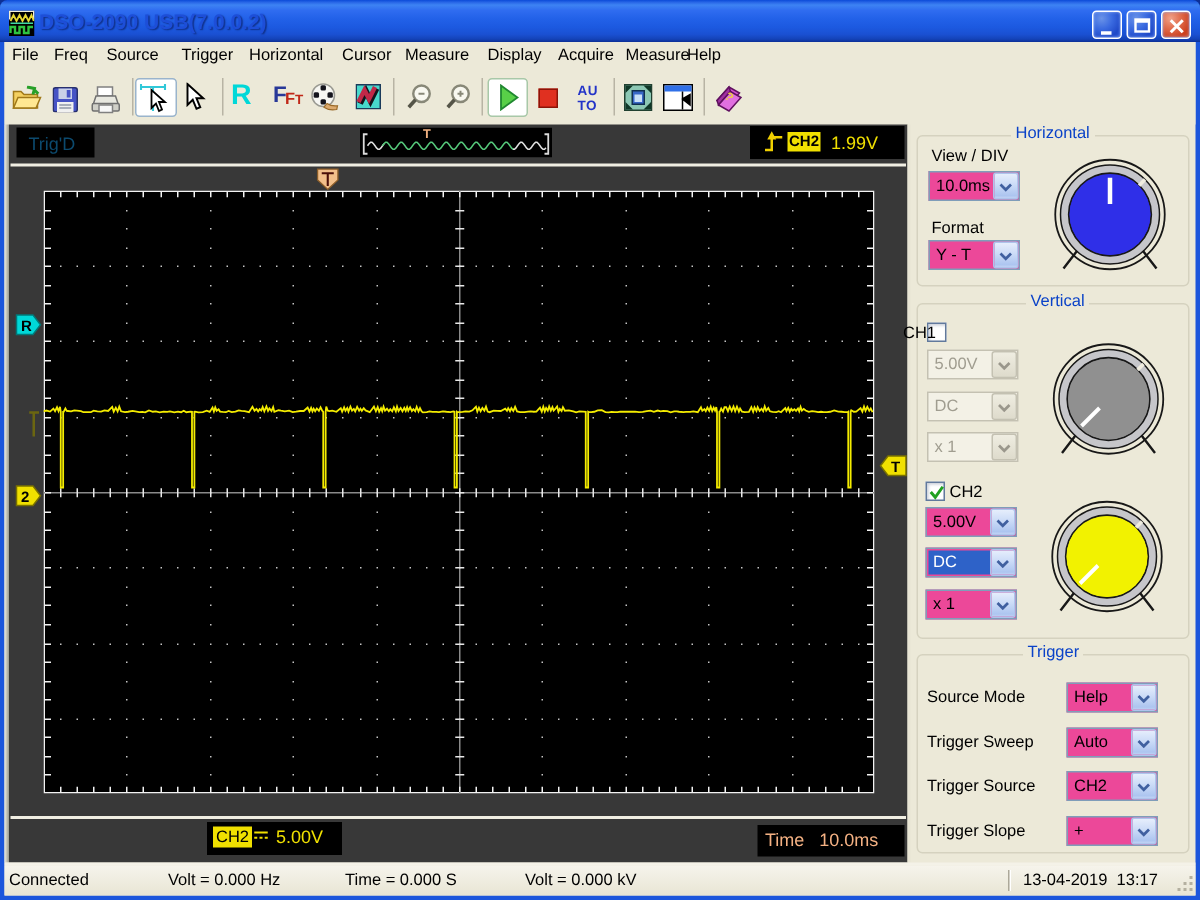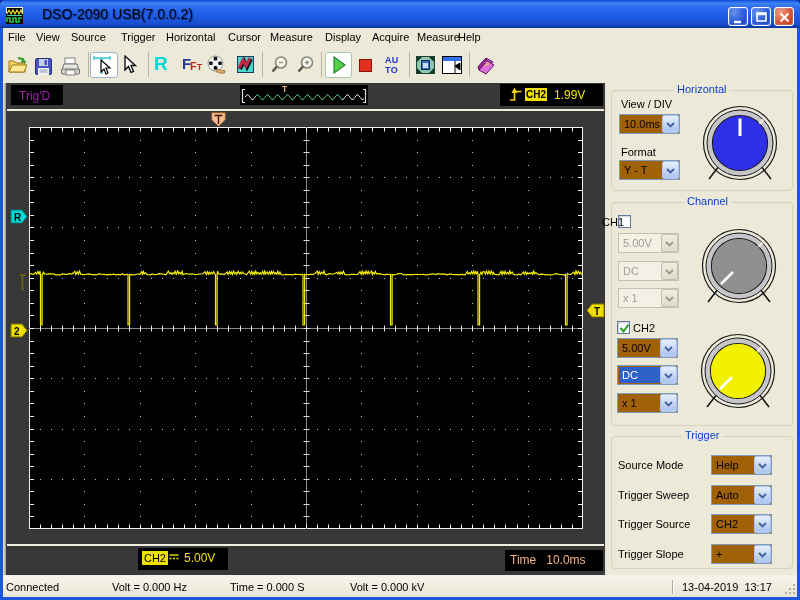--- a/index.html
+++ b/index.html
@@ -1,36 +1,36 @@
 <!DOCTYPE html>
 <html><head><meta charset="utf-8"><style>
 *{margin:0;padding:0;box-sizing:border-box}
 html,body{width:800px;height:600px;overflow:hidden}
 body{font-family:"Liberation Sans",sans-serif;position:relative;background:#ece9d8}
 .a{position:absolute}
 .titlebar{left:0;top:0;width:800px;height:28px;background:linear-gradient(180deg,#0b4ad8 0%,#2a69e8 6%,#3d83f3 12%,#2f6cf0 25%,#2261e8 45%,#1c59e0 65%,#1a50d2 82%,#1443b8 93%,#0c2f96 100%);border-radius:5px 5px 0 0}
-.ttl{left:42px;top:6px;color:#000000;font-size:14px;font-weight:normal;text-shadow:1px 1px 1px #10308a}
+.ttl{left:26px;top:6px;color:#1d4ed8;font-size:14px;font-weight:bold;text-shadow:1px 1px 1px #10308a}
 .tbtn{top:7px;width:20px;height:19px;border:1px solid #fff;border-radius:3px;background:radial-gradient(circle at 30% 25%,#6a93e8,#3a6ae0 40%,#1f49c8 75%,#2a55d4);box-shadow:inset 0 0 2px #9ab8f8}
 .tbtn.close{background:radial-gradient(circle at 30% 25%,#f0a088,#e06a4a 40%,#cc3f1d 75%,#d4502a)}
 .glyph{position:absolute;left:0;top:0;width:100%;height:100%}
 .menubar{left:3px;top:28px;width:794px;height:19px;background:#ece9d8}
 .mi{top:31px;font-size:11px;color:#000}
 .toolbar{left:3px;top:47px;width:794px;height:36px;background:#ece9d8}
 .tsep{top:52px;width:1px;height:25px;background:#b8b4a4}
 .darkmain{left:6px;top:83px;width:599px;height:492px;background:#383838}
 .liteL{left:3px;top:83px;width:3px;height:492px;background:linear-gradient(90deg,#eeece0,#9a9a90)}
 .liteR{left:605px;top:83px;width:2px;height:492px;background:#e8e5d4}
 .blk{background:#000;position:absolute}
-.grn{color:#a21caf;font-size:12px}
+.grn{color:#0c4a6e;font-size:12px}
 .ylwtxt{color:#f0e000}
 .wsep{left:7px;width:597px;height:2px;background:#f0eee2;position:absolute}
 .gb{position:absolute;border:1px solid #d5d2bf;border-radius:4px}
 .gbt{position:absolute;font-size:11px;color:#0a42c8;background:#ece9d8;padding:0 3px}
 .lbl{position:absolute;font-size:11px;color:#000}
-.cb{position:absolute;width:61px;height:20px;background:#a16207;border:1px solid #7f9db9;font-size:11px;color:#000}
+.cb{position:absolute;width:61px;height:20px;background:#ec4899;border:1px solid #7f9db9;font-size:11px;color:#000}
 .cb .t{position:absolute;left:4px;top:3px;white-space:pre}
 .cb .bt{position:absolute;right:0px;top:0px;width:17px;height:18px;background:linear-gradient(180deg,#e6eefc,#cbdbf7 45%,#adc5f0 90%,#c0d2f4);border:1px solid #aec4ec;border-radius:2px}
 .cb.dis{background:#f3f1e6;border-color:#c4c1b2;color:#a09d90}
 .cb.dis .bt{background:linear-gradient(180deg,#efede1,#dedbcc);border-color:#c4c1b2}
 .chev{position:absolute;left:3px;top:6px;width:9px;height:6px}
 .ckb{position:absolute;width:13px;height:13px;background:#fff;border:1px solid #61799c;box-shadow:inset 1px 1px 2px #c8cdd8}
 .st{position:absolute;font-size:11px;color:#000;top:581px}
 </style></head><body>
 
 <div class="a" style="left:0;top:28px;width:3px;height:572px;background:#1c56dc"></div>
@@ -60,21 +60,21 @@
     </svg>
   </div>
 <div class="a tbtn close" style="left:774px">
     <svg class="glyph">
       <path d="M5.5,5.5l8,8M13.5,5.5l-8,8" stroke="#fff" stroke-width="2"></path>
     </svg>
   </div>
 
 <div class="a menubar"></div>
 <div class="a mi" style="left:8px">File</div>
-<div class="a mi" style="left:36px">View</div>
+<div class="a mi" style="left:36px">Freq</div>
 <div class="a mi" style="left:71px">Source</div>
 <div class="a mi" style="left:121px">Trigger</div>
 <div class="a mi" style="left:166px">Horizontal</div>
 <div class="a mi" style="left:228px">Cursor</div>
 <div class="a mi" style="left:270px">Measure</div>
 <div class="a mi" style="left:325px">Display</div>
 <div class="a mi" style="left:372px">Acquire</div>
 <div class="a mi" style="left:417px">Measure</div>
 <div class="a mi" style="left:458px">Help</div>
 
@@ -276,21 +276,21 @@
     </defs>
  <path d="M24,68 L14,81 M66,68 L76,81" stroke="#181818" stroke-width="1.6"></path>
  <circle cx="45" cy="45" r="36.5" fill="none" stroke="#181818" stroke-width="1.2"></circle>
  <circle cx="45" cy="45" r="33" fill="#c6c6ca" stroke="#181818" stroke-width="1"></circle>
  <circle cx="45" cy="45" r="27.5" fill="#2f2fe8" stroke="#181818" stroke-width="1.2"></circle>
  <circle cx="45" cy="45" r="27" fill="url(#g2f2fe8)" stroke="none"></circle>
  <path d="M64.4,25.6 L68.3,21.7" stroke="#f0ede0" stroke-width="2.4"></path> 
     <path d="M45,20.5 L45,38" stroke="#fff" stroke-width="3"></path>
 </svg>
 <div class="gb" style="left:611px;top:202px;width:182px;height:224px"></div>
-<div class="gbt" style="left:684px;top:195px">Channel</div>
+<div class="gbt" style="left:684px;top:195px">Vertical</div>
 <div class="ckb" style="left:618px;top:215px"></div>
 <div class="lbl" style="left:602px;top:216px">CH1</div>
 <div class="cb dis" style="left:618px;top:233px">
     <span class="t">5.00V</span>
     <span class="bt">
       <svg class="chev">
         <path d="M1,1 l3.5,3.5 3.5,-3.5" stroke="#9a978c" stroke-width="1.8" fill="none"></path>
       </svg>
     </span>
   </div>

